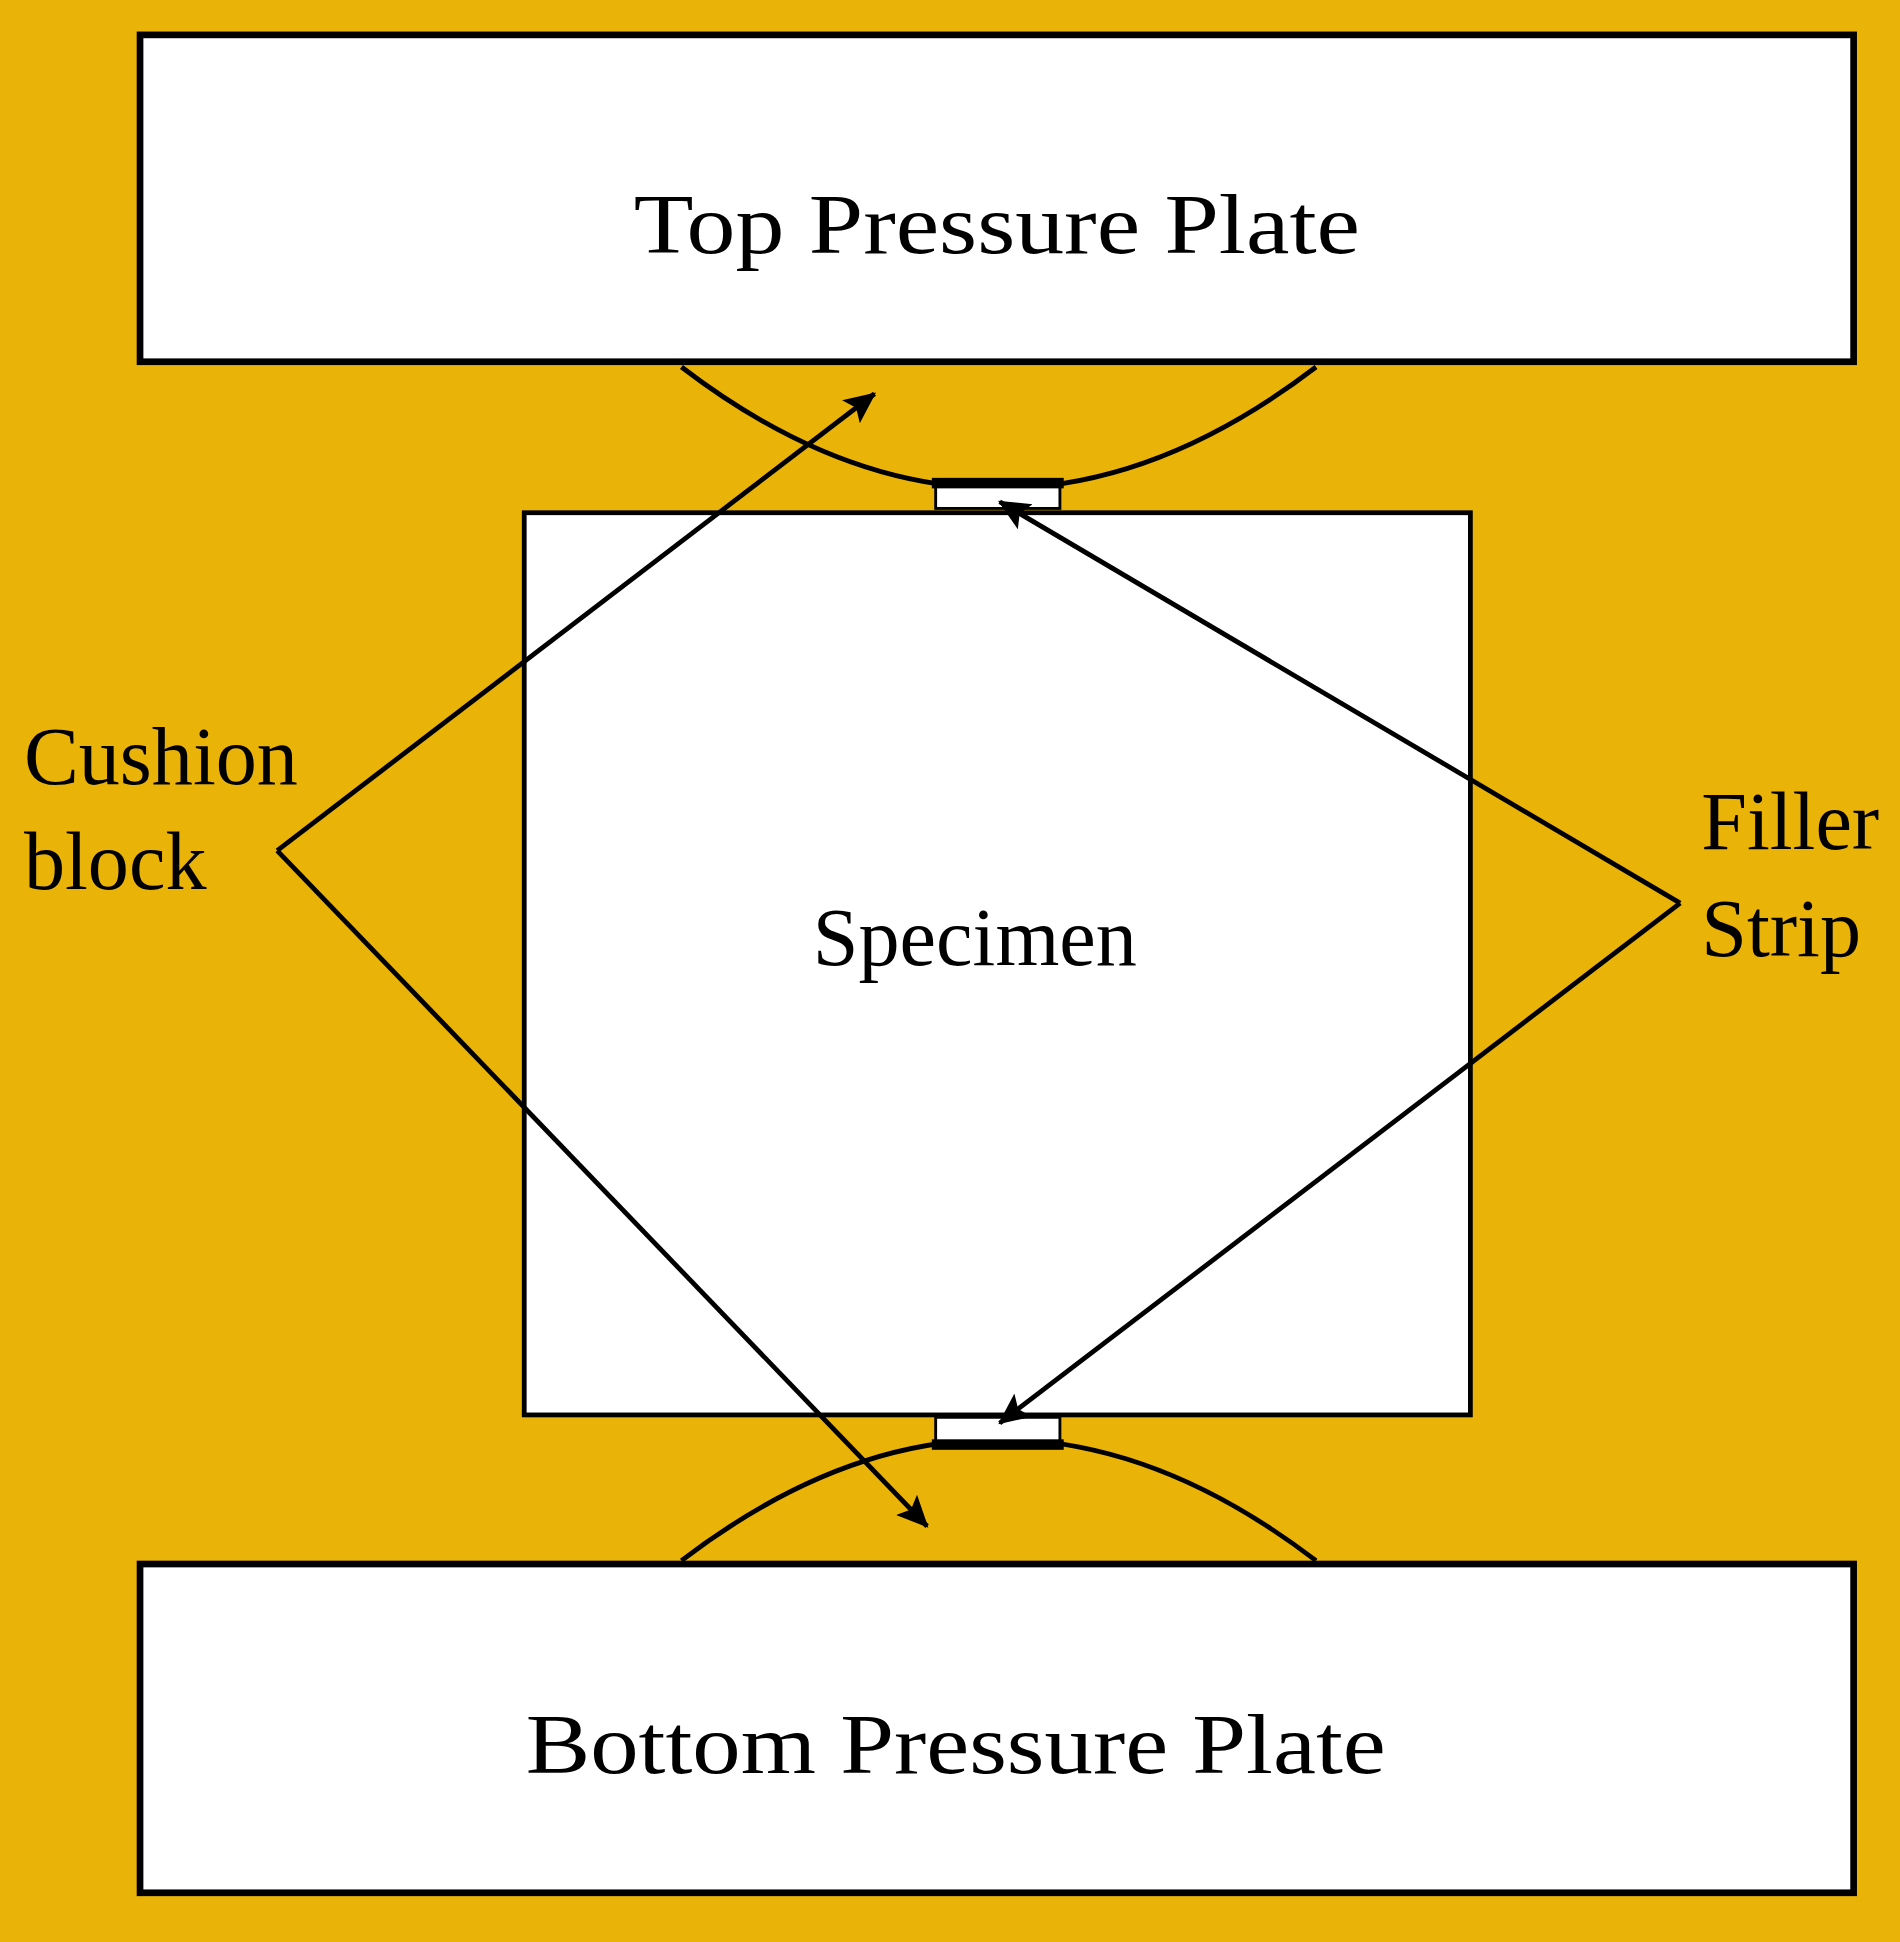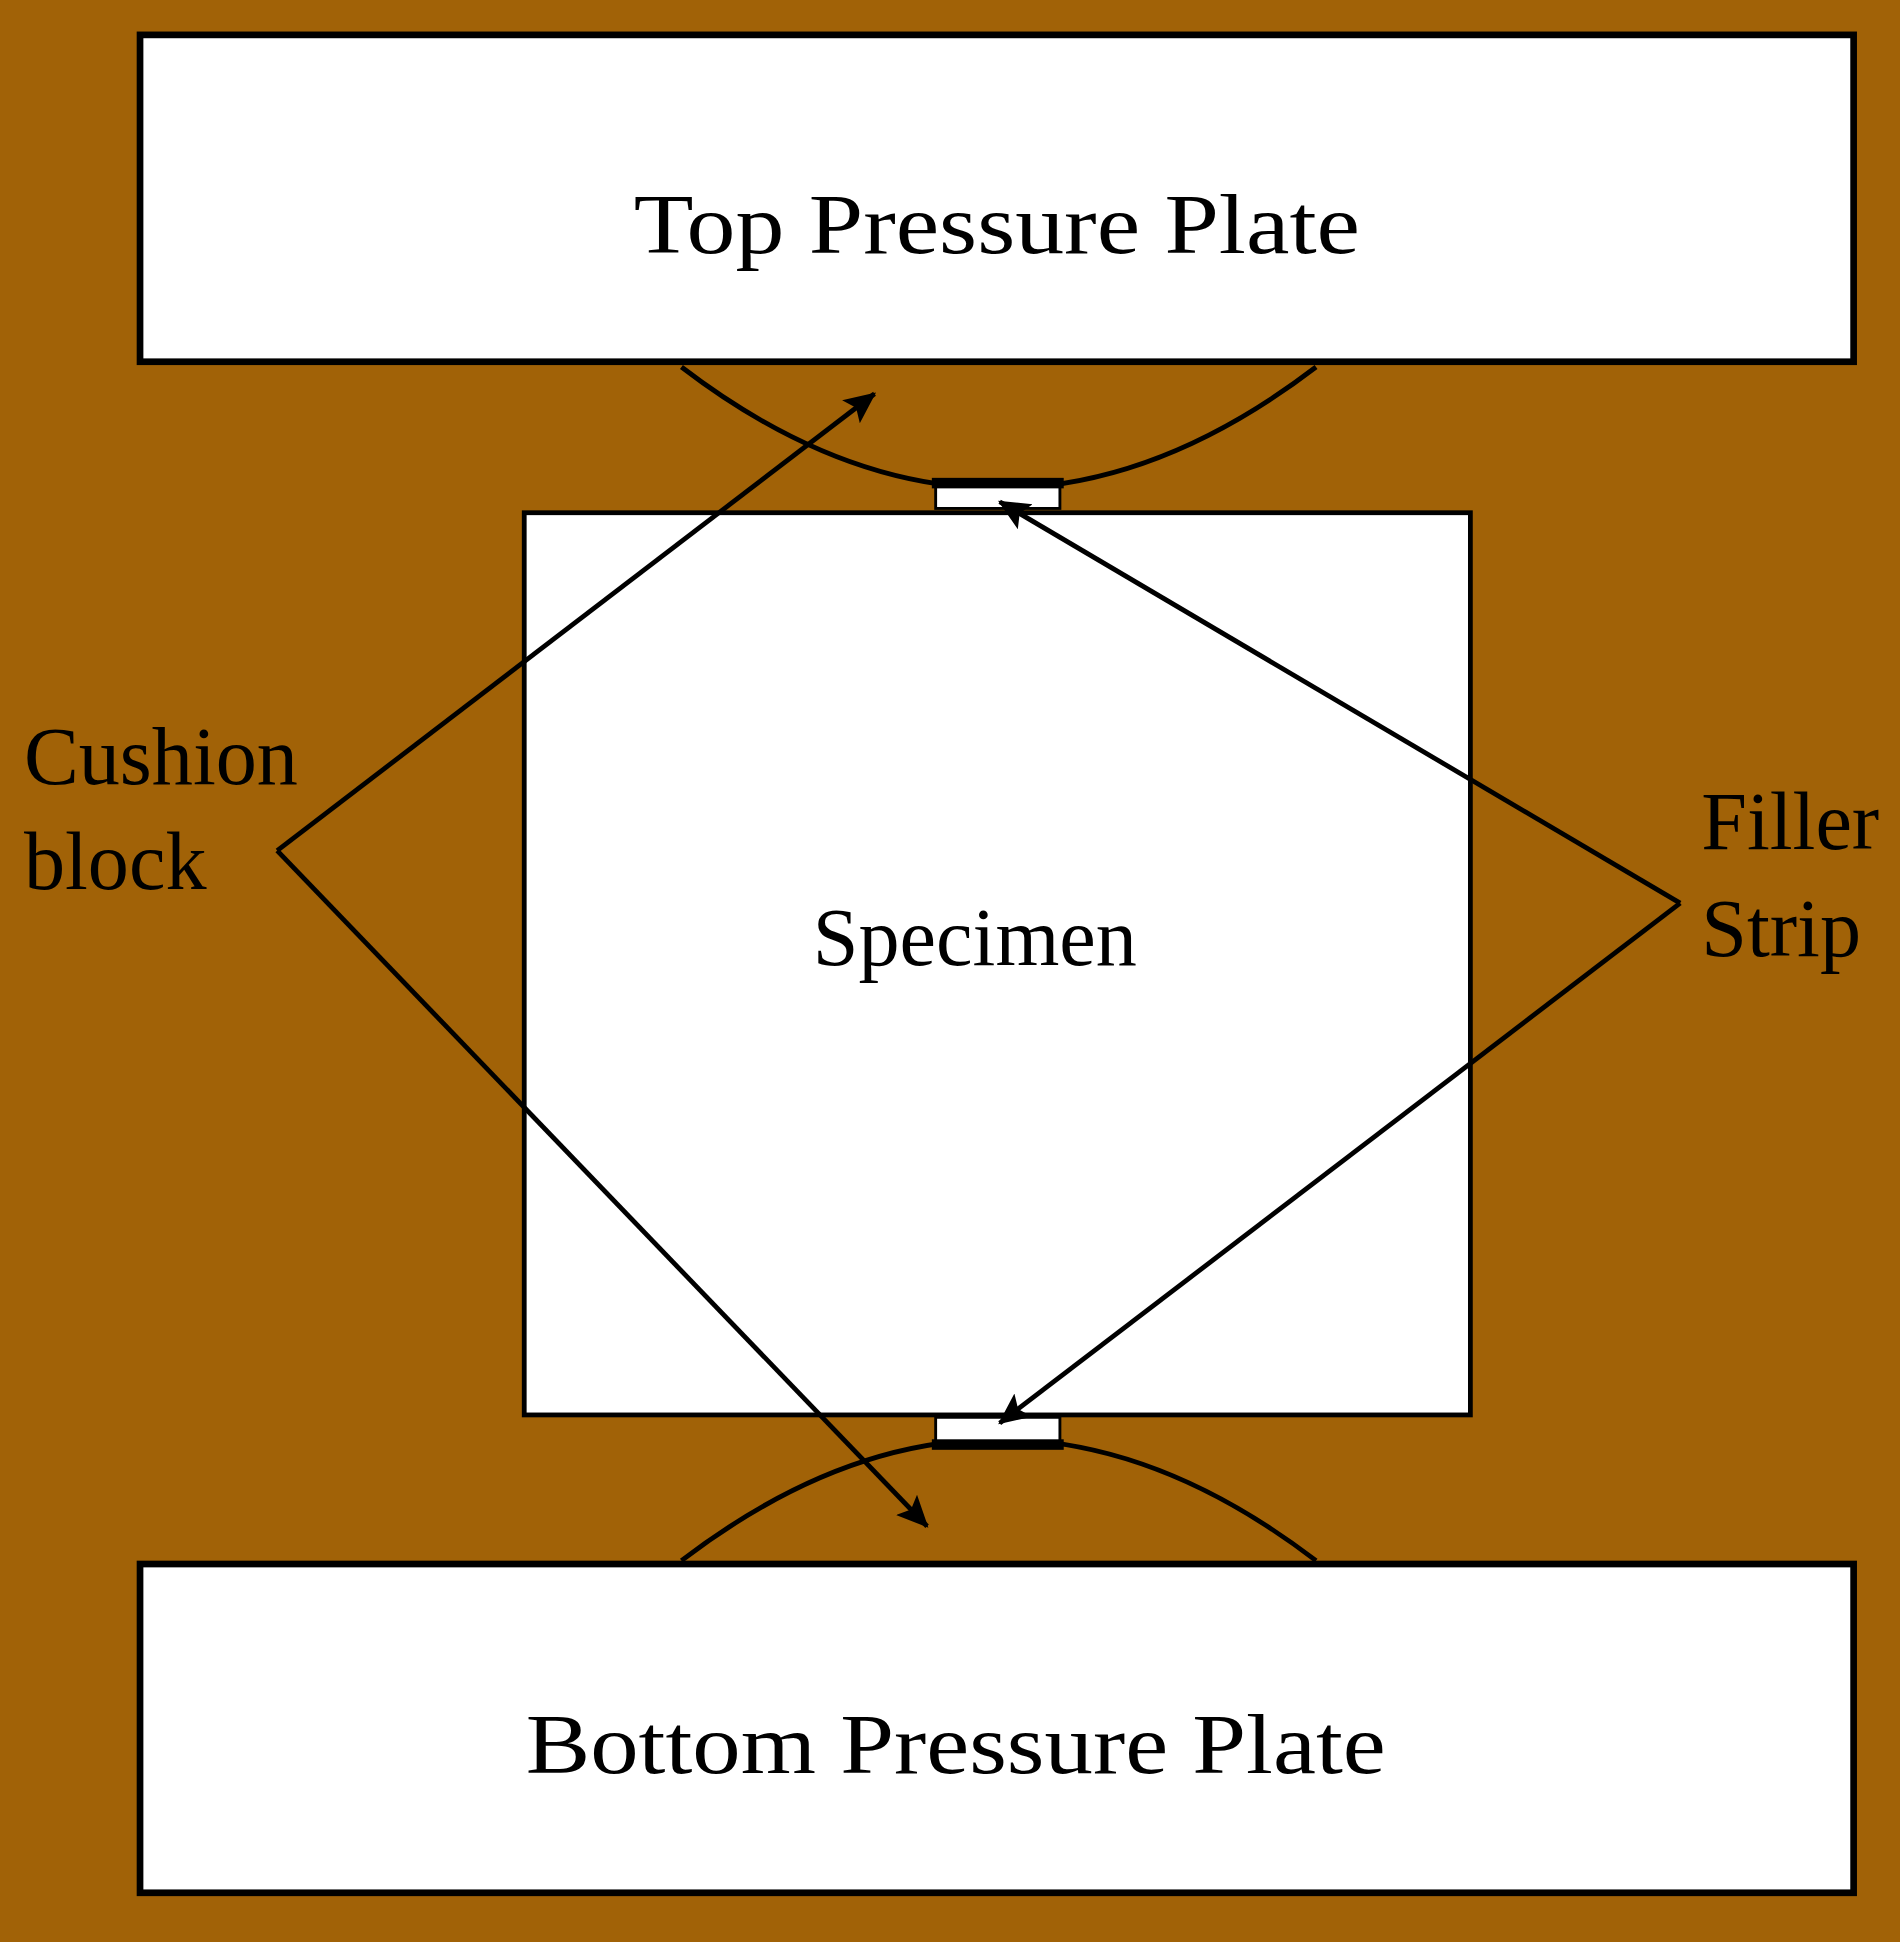--- a/index.html
+++ b/index.html
@@ -8,21 +8,21 @@
     padding: 0;
     background: #ffffff;
   }
   body {
     font-family: "Liberation Serif", "DejaVu Serif", serif;
   }
   #diagram-root {
     position: relative;
     width: 1900px;
     height: 1942px;
-    background: #a16207;
+    background: #eab308;
     overflow: hidden;
   }
   #diagram-svg {
     position: absolute;
     left: 0;
     top: 0;
     width: 1900px;
     height: 1942px;
   }
   .plate-label {

